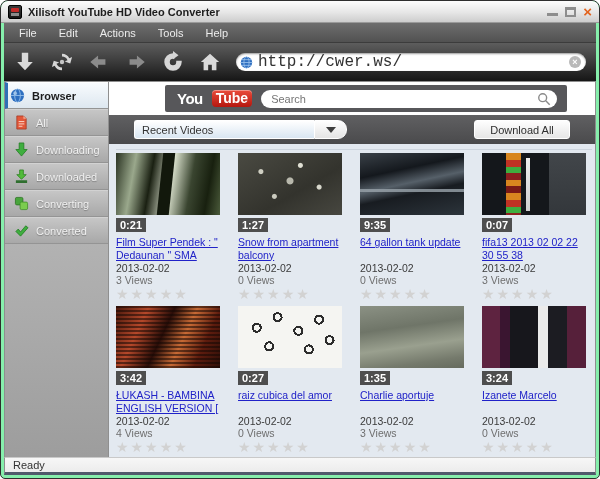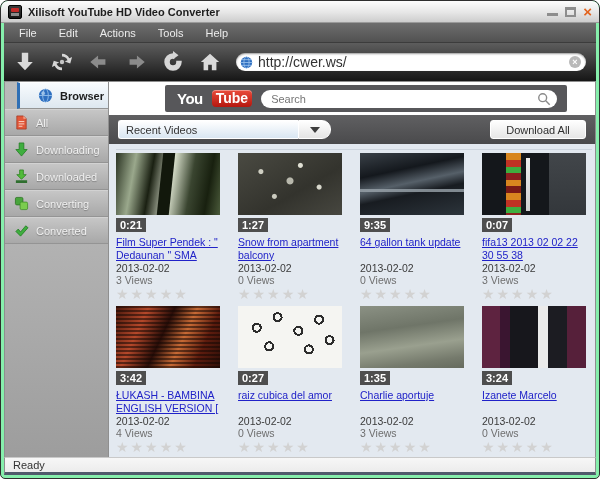--- a/index.html
+++ b/index.html
@@ -18,43 +18,43 @@
   .btn-close { color:#e2641f; font-size:15px; font-weight:bold; line-height:12px; }
 
   
   .menubar { height:20px; background:linear-gradient(#6e6e6e,#515151); border-bottom:1px solid #3c3c3c; display:flex; align-items:center; padding:0 4px; }
   .menu-item { font-size:11px; color:#ececec; padding:2px 11px; }
 
   
   .toolbar { height:38px; background:linear-gradient(#5d5d5d 0%,#3c3c3c 48%,#161616 100%); display:flex; align-items:center; padding:0 10px; gap:15px; }
   .tbicon { width:22px; height:22px; flex:none; }
   .urlbar { flex:1; height:18px; background:#fff; border-radius:9px; display:flex; align-items:center; padding:0 5px 0 4px; gap:5px; box-shadow:inset 0 1px 2px rgba(0,0,0,.4); }
-  .urlbar input { flex:1; border:none; outline:none; font-size:14px; color:#333; font-family:Liberation Sans, sans-serif; background:transparent; }
+  .urlbar input { flex:1; border:none; outline:none; font-size:16px; color:#333; font-family:Liberation Mono, monospace; background:transparent; }
   .url-clear { width:12px; height:12px; border-radius:50%; background:#b9b9b9; color:#fff; font-size:9px; line-height:12px; text-align:center; font-weight:bold; flex:none; }
 
   
   .main { flex:1; display:flex; background:#fff; border:1px solid #8e8e8e; border-bottom:none; overflow:hidden; }
 
   
   .sidebar { width:104px; flex:none; background:linear-gradient(#b9b9b9,#a2a2a2); display:flex; flex-direction:column; border-right:1px solid #8f8f8f; }
   .side-item { height:27px; display:flex; align-items:center; gap:7px; padding-left:9px; font-size:11px; color:#f0f0f0; text-shadow:0 1px 1px rgba(0,0,0,.3); background:linear-gradient(#c6c6c6,#a8a8a8); border-top:1px solid #d2d2d2; border-bottom:1px solid #949494; }
-  .side-item.selected { background:linear-gradient(#f8fbfd,#dde7f0); color:#1c1c1c; font-weight:bold; text-shadow:none; border-left:3px solid #2f6fb5; padding-left:18px; border-top:1px solid #fff;margin-left:12px; }
+  .side-item.selected { background:linear-gradient(#f8fbfd,#dde7f0); color:#1c1c1c; font-weight:bold; text-shadow:none; border-left:3px solid #2f6fb5; padding-left:2px; border-top:1px solid #fff; }
   .side-icon { width:15px; height:15px; flex:none; }
   .side-fill { flex:1; background:linear-gradient(#b2b2b2,#9d9d9d); }
 
   
   .content { flex:1; display:flex; flex-direction:column; background:#e6ecf3; min-width:0; }
   .yt-row { height:33px; background:#fff; display:flex; align-items:center; padding-left:56px; padding-right:28px; }
   .yt-band { flex:1; height:27px; background:#57575a; border-radius:2px; display:flex; align-items:center; padding:0 10px 0 12px; gap:9px; }
   .logo-you { color:#fff; font-size:15px; font-weight:bold; letter-spacing:-0.5px; }
   .logo-tube { color:#fff; font-size:14px; font-weight:bold; background:linear-gradient(#ea4c3b,#b5170f); border-radius:4px; padding:0 4px 1px 4px; box-shadow:inset 0 1px 0 rgba(255,255,255,.4); }
   .yt-search { flex:1; height:18px; background:#fff; border-radius:9px; display:flex; align-items:center; padding:0 6px 0 10px; gap:4px; }
   .yt-search input { flex:1; border:none; outline:none; font-size:11px; color:#555; background:transparent; font-family:"Liberation Sans",sans-serif; }
 
-  .filter-row { height:29px; background:linear-gradient(#606062,#4a4a4c); display:flex; align-items:center; padding:0 9px;gap:8px; }
+  .filter-row { height:29px; background:linear-gradient(#606062,#4a4a4c); display:flex; align-items:center; padding:0 25px;gap:8px; }
   .dropdown { display:flex; align-items:center; }
   .dropdown-value { width:180px; height:19px; background:linear-gradient(#ffffff,#d9e6f2); border-radius:3px 0 0 3px; border:1px solid #fff; border-right:none; font-size:11px; color:#333; display:flex; align-items:center; padding:0 7px; }
   .dropdown-btn { width:33px; height:19px; background:linear-gradient(#ffffff,#e4e4e4); border:1px solid #fff; border-radius:0 9px 9px 0; display:flex; align-items:center; justify-content:center; }
   .dd-arrow { width:0; height:0; border-left:5px solid transparent; border-right:5px solid transparent; border-top:6px solid #3e3e3e; }
   .filter-spacer { flex:1; }
   .download-all { width:96px; height:19px; background:linear-gradient(#fefefe,#e6e6e6); border:1px solid #fff; border-radius:3px; font-size:11px; color:#2e2e2e; display:flex; align-items:center; justify-content:center; }
 
   .video-area { flex:1; background:#e3e9f0; padding:5px 3px 0 7px; display:flex; flex-direction:column; overflow:hidden; }
   .grid-row { display:flex; }
   .grid { flex:1; display:grid; grid-template-columns:repeat(4,110px); column-gap:12px; align-content:start; padding-top:3px; border-top:1px solid #cdd5de; }

